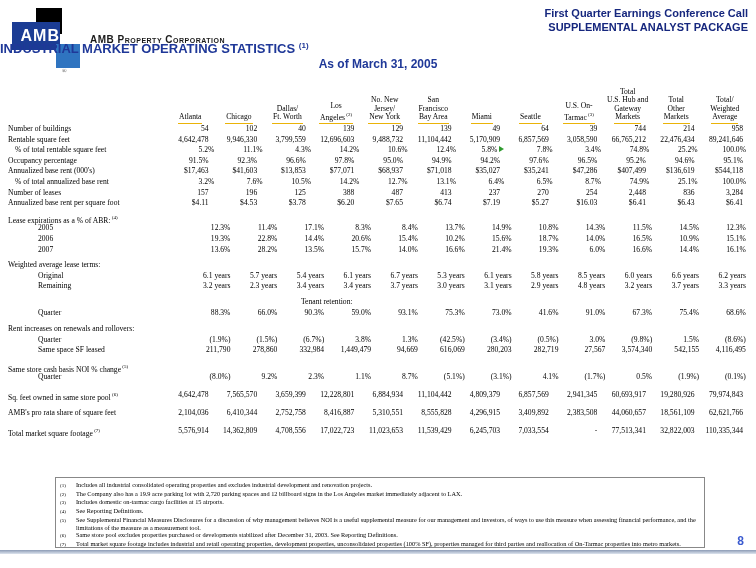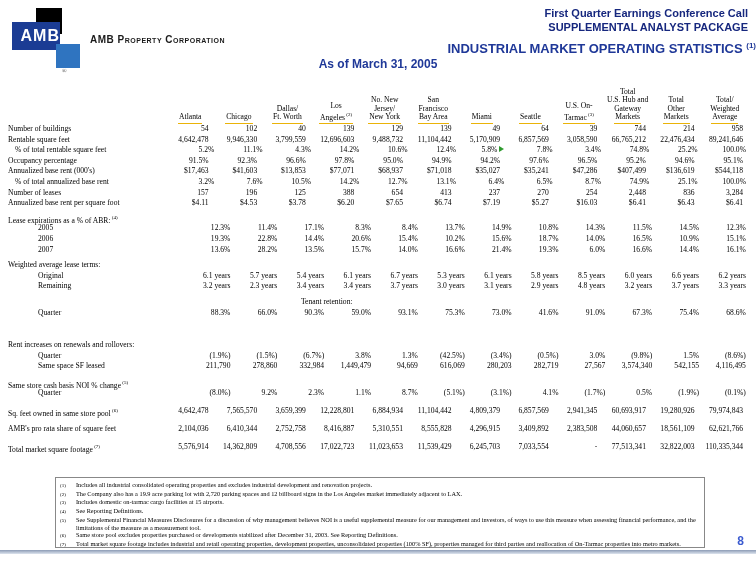--- a/index.html
+++ b/index.html
@@ -16,21 +16,21 @@
   .logo .sq-blue{position:absolute;left:44px;top:38px;width:24px;height:24px;background:#2f74c0;}
   .logo .reg{position:absolute;left:50px;top:62px;font-size:6px;color:#333;}
 
   .company{position:absolute;left:90px;top:34px;font-family:"Liberation Sans",sans-serif;
            font-weight:bold;font-size:10px;font-variant:small-caps;letter-spacing:.5px;color:#1a1a1a;}
 
   .pkg{position:absolute;right:8px;top:6px;text-align:right;
        font-family:"Liberation Sans",sans-serif;font-weight:bold;font-size:11px;
        line-height:14px;color:#16277e;}
 
-  .title{position:absolute;left:0;top:41px;width:100%;text-align:right;
+  .title{position:absolute;left:0;top:41px;width:100%;text-align:left;
          font-family:"Liberation Sans",sans-serif;font-weight:bold;font-size:13px;color:#1f3898;}
   .title sup{font-size:8px;}
   .subtitle{position:absolute;left:0;top:57px;width:100%;text-align:center;
          font-family:"Liberation Sans",sans-serif;font-weight:bold;font-size:12px;color:#1f3898;}
 
   
   .tbl{position:absolute;left:8px;top:72px;width:744px;font-size:7.6px;}
   .hdr-row{display:flex;align-items:flex-end;height:52px;}
   .hdr-label{width:158px;}
   .hdr-cell{width:48.6px;text-align:center;line-height:8.6px;}
@@ -227,21 +227,21 @@
           <div class="cell">74.9%</div>
           <div class="cell">25.1%</div>
           <div class="cell">100.0%</div>
         </div>
         <div class="t-row">
           <div class="r-label ind0">Number of leases</div>
           <div class="cell">157</div>
           <div class="cell">196</div>
           <div class="cell">125</div>
           <div class="cell">388</div>
-          <div class="cell">654</div>
+          <div class="cell">487</div>
           <div class="cell">413</div>
           <div class="cell">237</div>
           <div class="cell">270</div>
           <div class="cell">254</div>
           <div class="cell">2,448</div>
           <div class="cell">836</div>
           <div class="cell">3,284</div>
         </div>
         <div class="t-row">
           <div class="r-label ind0">Annualized base rent per square foot</div>
@@ -350,21 +350,21 @@
           <div class="cell">59.0%</div>
           <div class="cell">93.1%</div>
           <div class="cell">75.3%</div>
           <div class="cell">73.0%</div>
           <div class="cell">41.6%</div>
           <div class="cell">91.0%</div>
           <div class="cell">67.3%</div>
           <div class="cell">75.4%</div>
           <div class="cell">68.6%</div>
         </div>
-        <div class="t-row" style="margin-top: 22px;">
+        <div class="t-row" style="margin-top: 6px;">
           <div class="r-label ind0">Rent increases on renewals and rollovers:</div>
         </div>
         <div class="t-row">
           <div class="r-label ind2">Quarter</div>
           <div class="cell">(1.9%)</div>
           <div class="cell">(1.5%)</div>
           <div class="cell">(6.7%)</div>
           <div class="cell">3.8%</div>
           <div class="cell">1.3%</div>
           <div class="cell">(42.5%)</div>

